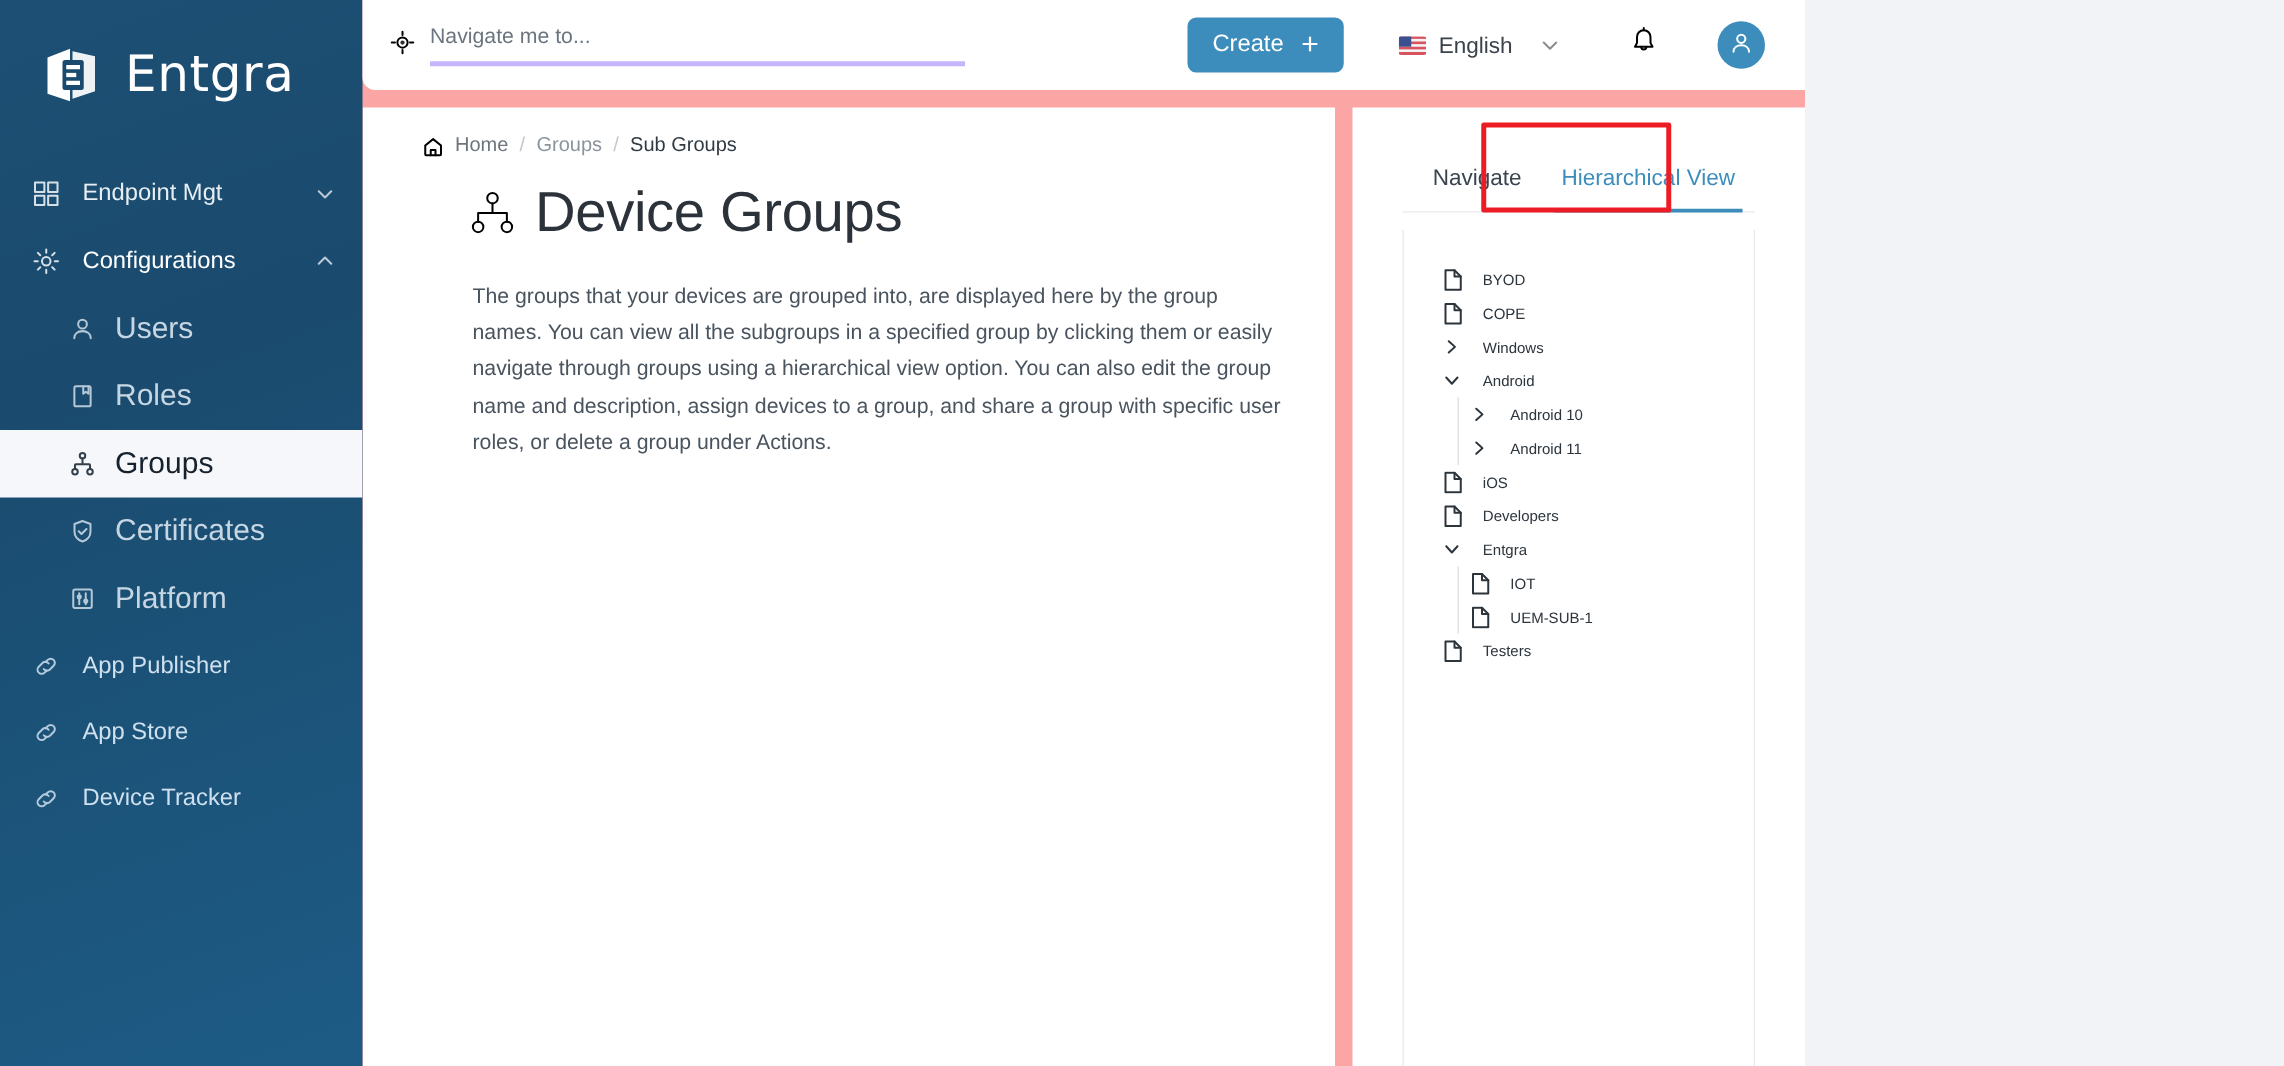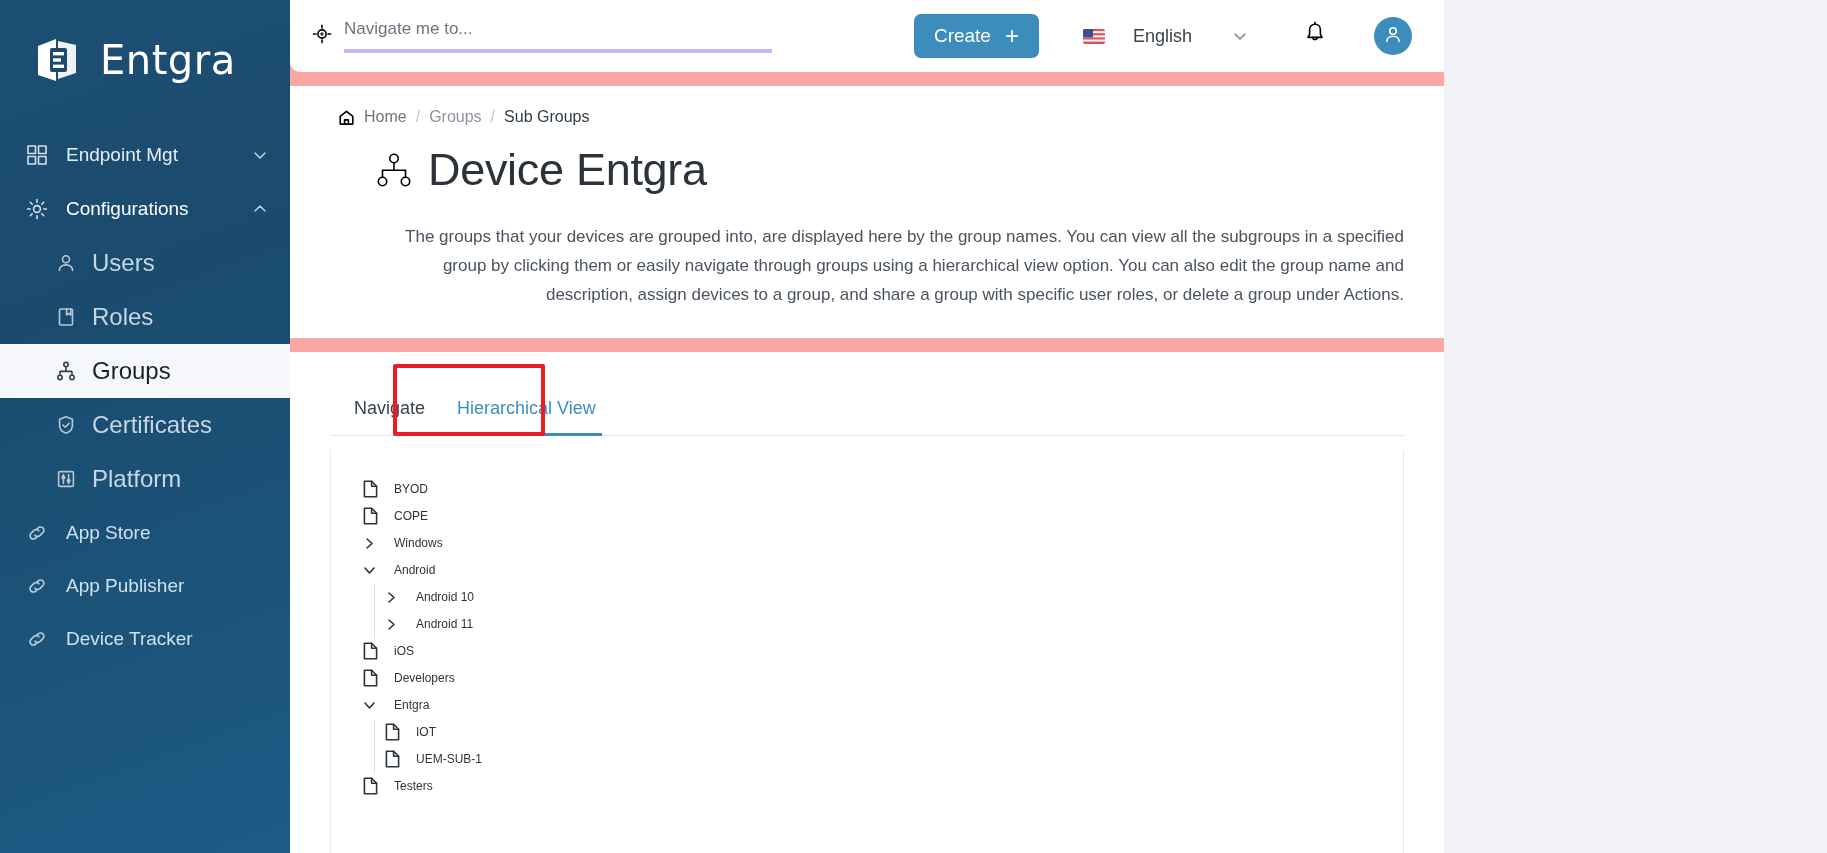--- a/index.html
+++ b/index.html
@@ -162,21 +162,21 @@
     align-items: center;
     gap: 14px;
     cursor: pointer;
     font-family: "Liberation Sans", sans-serif;
   }
   .create-btn .plus { font-size: 24px; line-height: 1; font-weight: 400; }
 
   .lang {
     display: flex;
     align-items: center;
-    gap: 28px;
+    gap: 10px;
     margin-left: 44px;
     cursor: pointer;
     user-select: none;
   }
   .flag {
     width: 22px; height: 15px; flex: none;
     border-radius: 2px; overflow: hidden;
     display: block;
   }
   .lang-label { font-size: 18px; color: #3a434c; }
@@ -196,23 +196,22 @@
     display: flex; align-items: center; justify-content: center;
     cursor: pointer;
   }
 
   
   .content {
     flex: 1;
     padding: 14px 0 0 0;
     overflow: hidden;
     display: flex;
-    flex-direction: column;
+    flex-direction: row;
     gap: 14px;
-    text-align: right;
   }
 
   .card {
     background: #ffffff;
     margin-left: 0;
     padding: 0 40px;
   }
 
   .card-header { padding: 22px 0 28px 0; }
 
@@ -453,31 +452,31 @@
         <span class="lbl">Platform</span>
       </div>
 
       <div class="nav-link">
         <span class="ic">
           <svg viewBox="0 0 22 22" width="22" height="22">
             <path class="svg-stroke" d="M9 13.2a3.3 3.3 0 0 0 4.9.4l3-3a3.3 3.3 0 1 0-4.7-4.7l-1.7 1.7"></path>
             <path class="svg-stroke" d="M12.9 8.8a3.3 3.3 0 0 0-4.9-.4l-3 3a3.3 3.3 0 1 0 4.7 4.7l1.7-1.7"></path>
           </svg>
         </span>
-        <span class="lbl">App Store</span>
+        <span class="lbl">App Publisher</span>
       </div>
 
       <div class="nav-link">
         <span class="ic">
           <svg viewBox="0 0 22 22" width="22" height="22">
             <path class="svg-stroke" d="M9 13.2a3.3 3.3 0 0 0 4.9.4l3-3a3.3 3.3 0 1 0-4.7-4.7l-1.7 1.7"></path>
             <path class="svg-stroke" d="M12.9 8.8a3.3 3.3 0 0 0-4.9-.4l-3 3a3.3 3.3 0 1 0 4.7 4.7l1.7-1.7"></path>
           </svg>
         </span>
-        <span class="lbl">App Publisher</span>
+        <span class="lbl">App Store</span>
       </div>
 
       <div class="nav-link">
         <span class="ic">
           <svg viewBox="0 0 22 22" width="22" height="22">
             <path class="svg-stroke" d="M9 13.2a3.3 3.3 0 0 0 4.9.4l3-3a3.3 3.3 0 1 0-4.7-4.7l-1.7 1.7"></path>
             <path class="svg-stroke" d="M12.9 8.8a3.3 3.3 0 0 0-4.9-.4l-3 3a3.3 3.3 0 1 0 4.7 4.7l1.7-1.7"></path>
           </svg>
         </span>
         <span class="lbl">Device Tracker</span>
@@ -565,21 +564,21 @@
 
           <div class="page-title">
             <span class="title-icon">
               <svg viewBox="0 0 40 40" width="40" height="40">
                 <circle class="svg-stroke" stroke="#2b3239" stroke-width="2.4" cx="20" cy="8.5" r="4.2"></circle>
                 <circle class="svg-stroke" stroke="#2b3239" stroke-width="2.4" cx="8.5" cy="31.5" r="4.2"></circle>
                 <circle class="svg-stroke" stroke="#2b3239" stroke-width="2.4" cx="31.5" cy="31.5" r="4.2"></circle>
                 <path class="svg-stroke" stroke="#2b3239" stroke-width="2.4" d="M20 12.7v7.6M8.5 20.3h23v7M8.5 20.3v7"></path>
               </svg>
             </span>
-            <h1>Device Entgra</h1>
+            <h1>Device Groups</h1>
           </div>
 
           <p class="page-desc">The groups that your devices are grouped into, are displayed here by the group names. You can view all the subgroups in a specified group by clicking them or easily navigate through groups using a hierarchical view option. You can also edit the group name and description, assign devices to a group, and share a group with specific user roles, or delete a group under Actions.</p>
         </div>
       </section>
 
       <section class="card-tabs">
 
         <div class="tabs-row">
           <div class="tab">Navigate</div>

